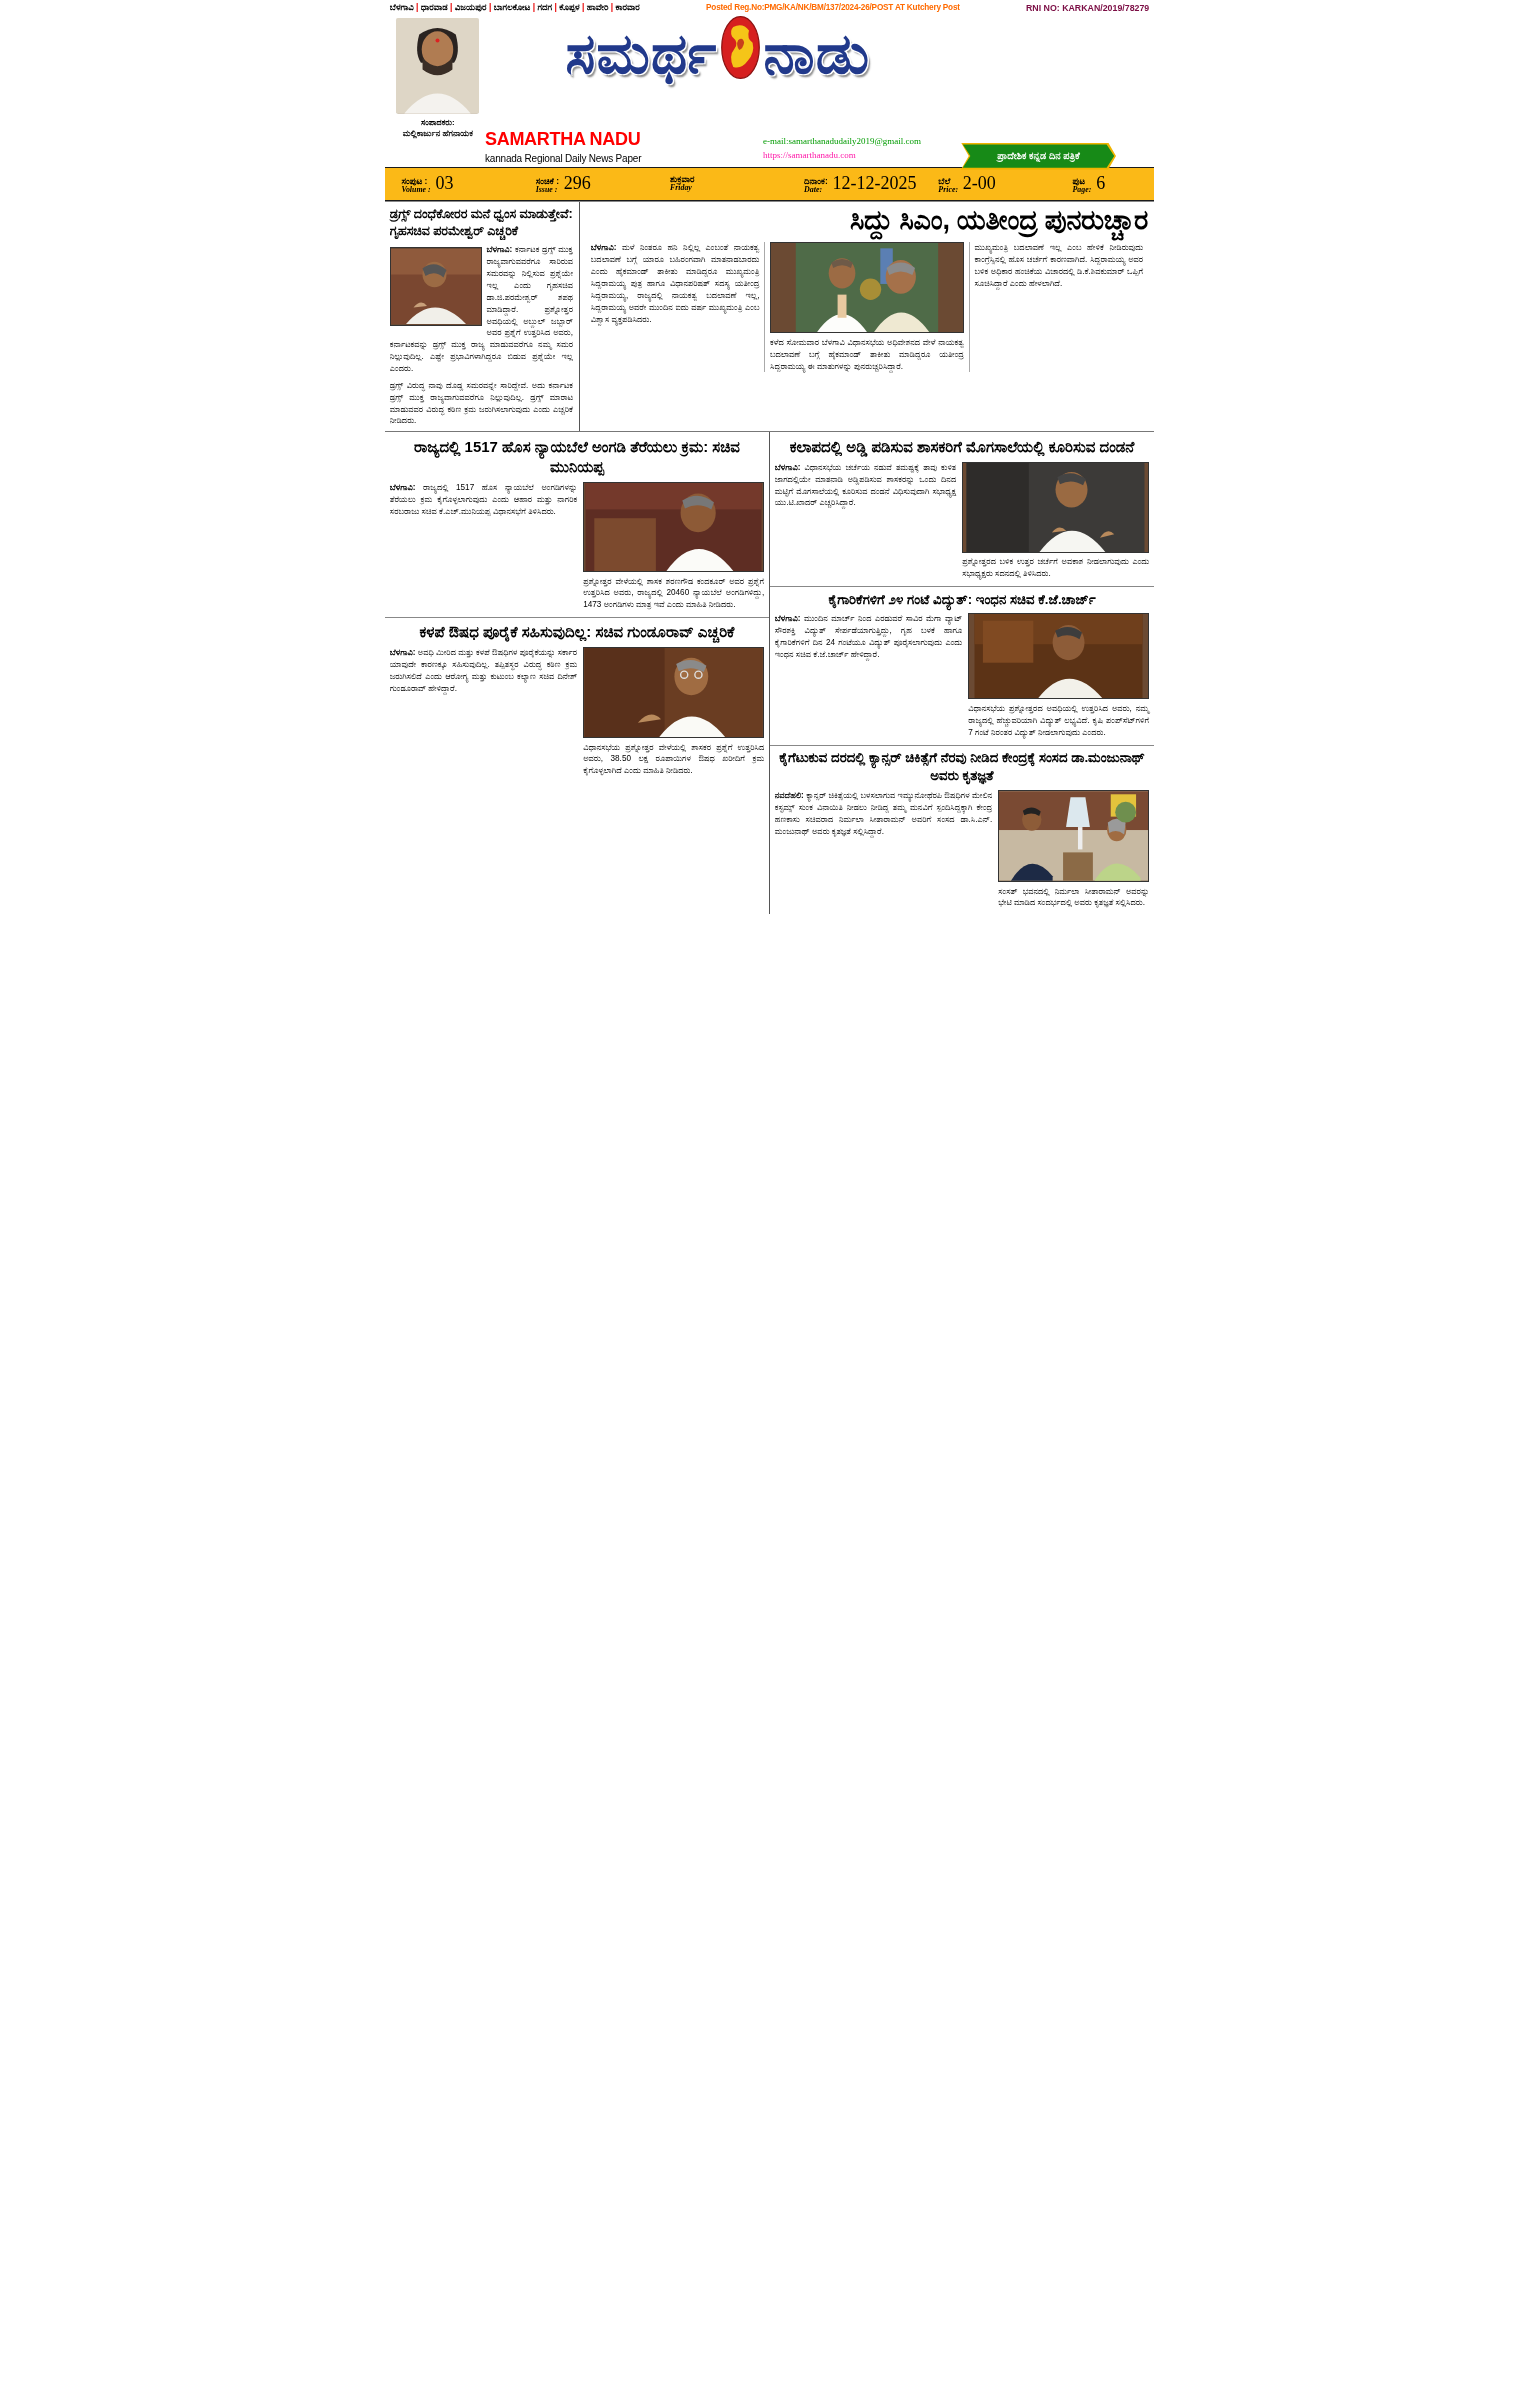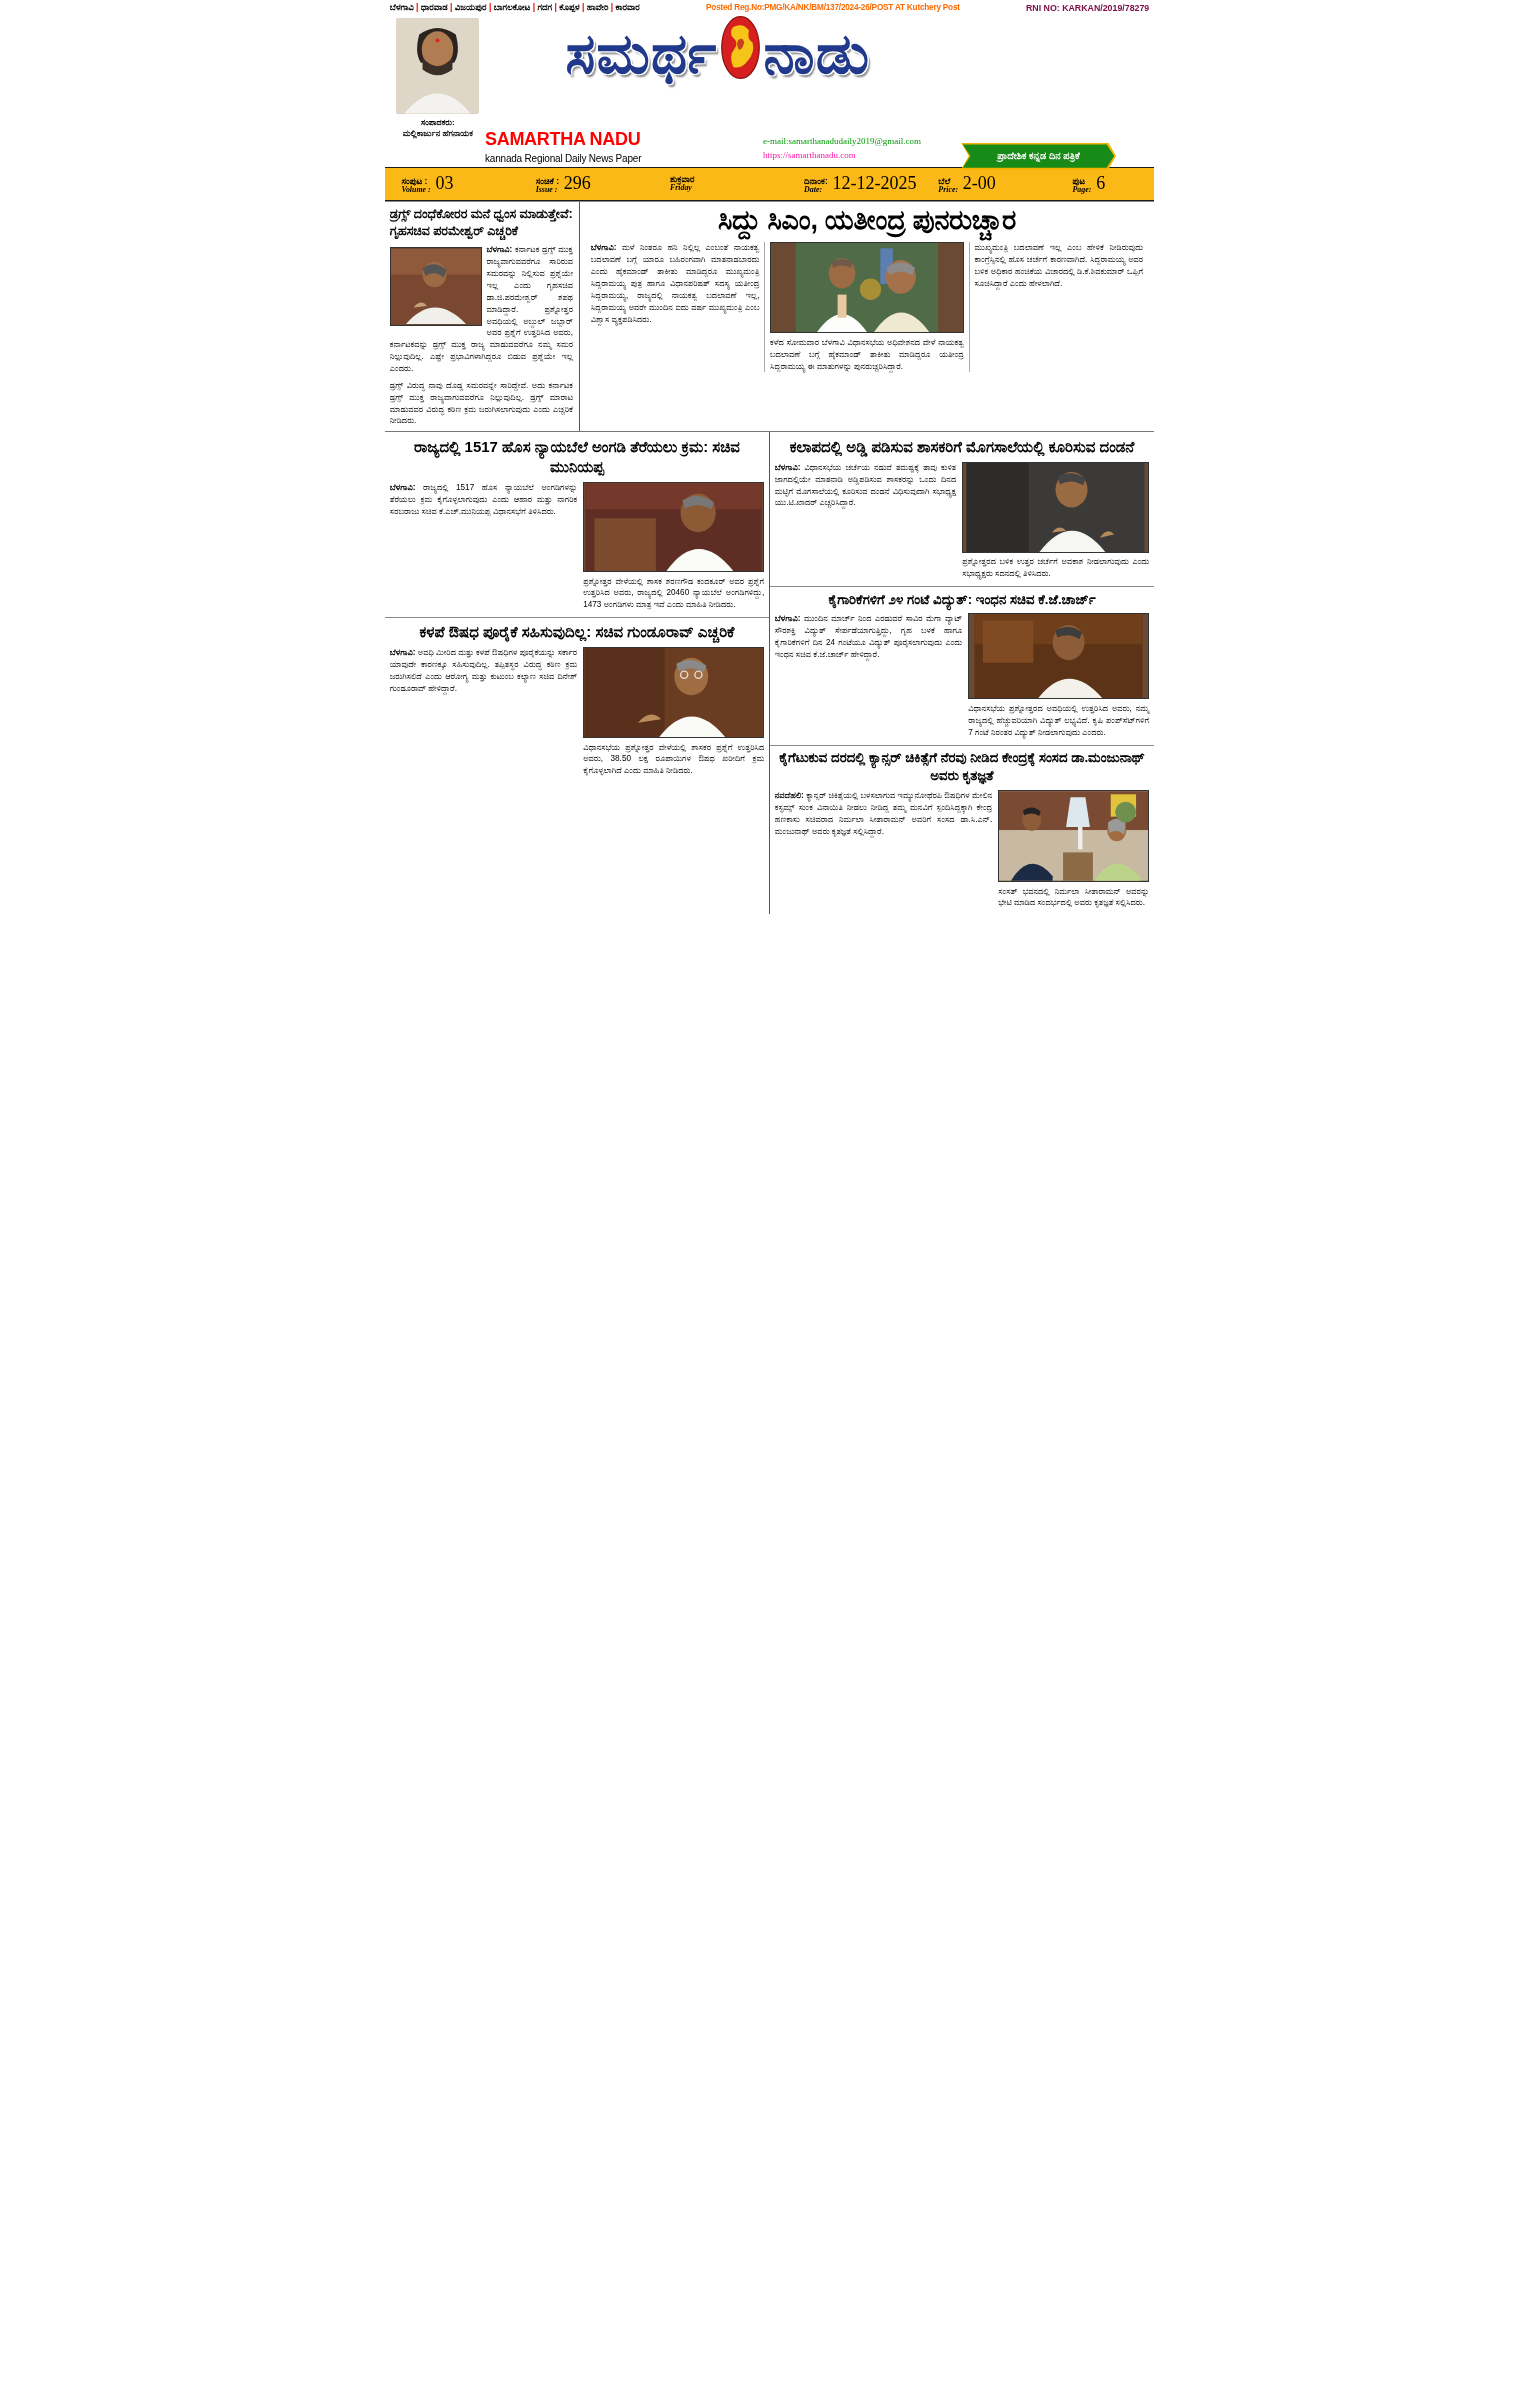--- a/index.html
+++ b/index.html
@@ -46,21 +46,21 @@
   .cell .en { font-style:italic; font-family:"Liberation Serif", serif; font-weight:bold; font-size:7.9px; }
   .cell .val { font-size:18px; margin-left:4.8px; font-family:"Liberation Serif", serif; }
 
   
   .rule-v { border-right:0.6px solid #555; }
   .row1 { display:flex; border-top:0.6px solid #888; }
   .col-left { width:195px; padding:4.8px 6px 3.6px 4.8px; }
   .col-main { flex:1; padding:2.4px 6px; }
 
   h2.small-head { font-size:12.7px; line-height:1.3; font-weight:bold; letter-spacing:-0.1px; }
-  h1.big-head { font-size:27px; text-align:center; font-weight:bold; letter-spacing:-0.3px; margin:1.2px 0 6px 0; }
+  h1.big-head { font-size:27px; text-align:right; font-weight:bold; letter-spacing:-0.3px; margin:1.2px 0 6px 0; }
   h2.mid-head { font-size:15px; text-align:center; font-weight:bold; line-height:1.35; margin:3.6px 0 4.8px 0; }
   h2.mid-head2 { font-size:13.3px; text-align:center; font-weight:bold; line-height:1.35; margin:3.6px 0 4.8px 0; }
 
   .body-txt { font-size:8.2px; line-height:1.45; text-align:justify; }
   .dateline { font-weight:bold; }
   .photo { background:#6b4a33; border:0.6px solid #333; flex:none; }
   .photo svg { display:block; width:100%; height:100%; }
 
   .cols3 { display:flex; margin-top:2.4px; }
   .cols3 > div { flex:1; padding:0 4.8px; }

